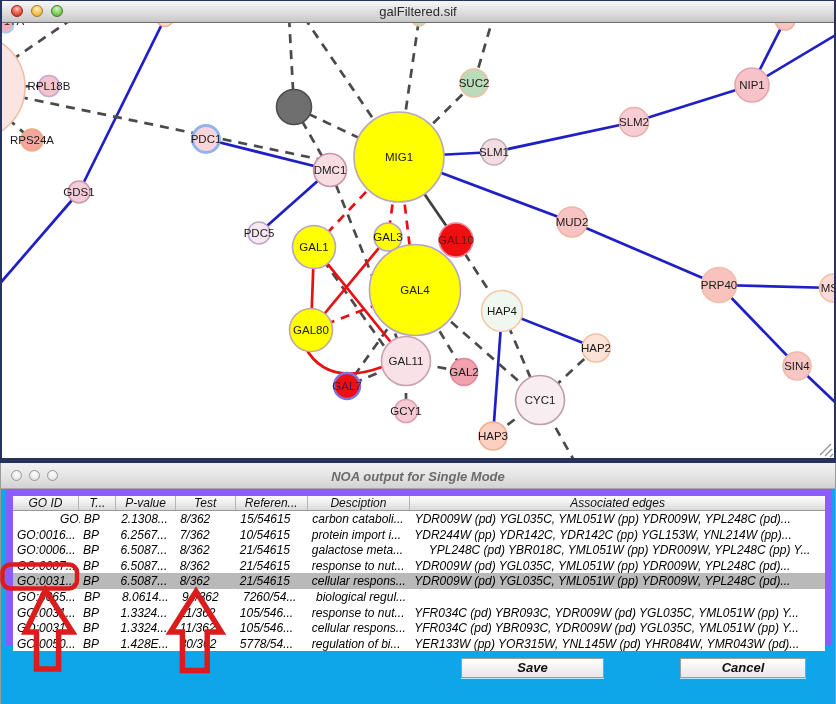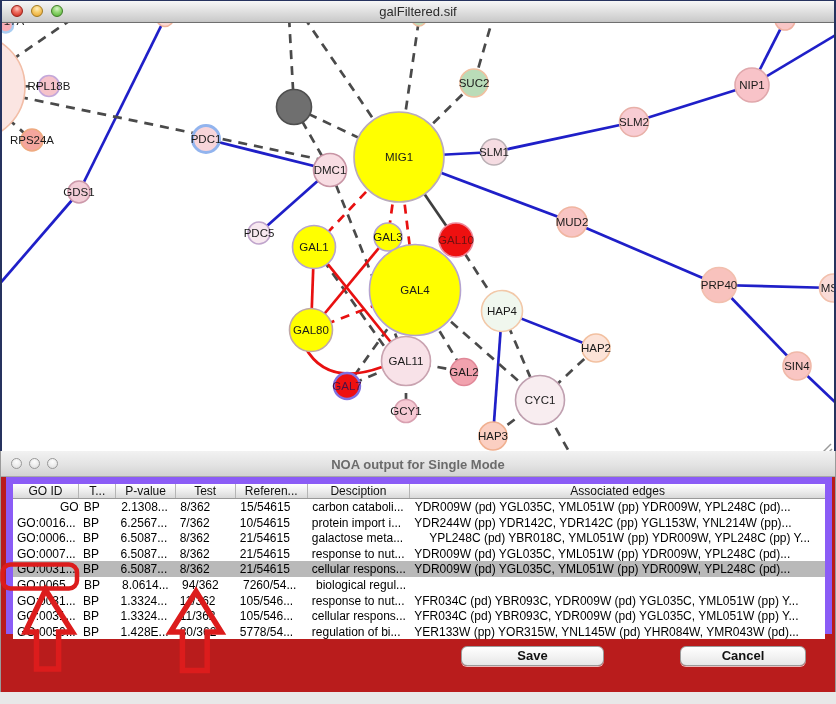--- a/index.html
+++ b/index.html
@@ -16,43 +16,43 @@
     font-size:13px;font-weight:normal;color:#2c2c2c;}
   .lights{position:absolute;left:9px;top:4px;display:flex;gap:8px;z-index:31;}
   .light{width:12px;height:12px;border-radius:50%;box-sizing:border-box;}
   .light.red{background:radial-gradient(circle at 50% 28%,#ffc9c2 0%,#f07a6d 35%,#dd4537 70%,#b5281d 100%);border:1px solid #9a2018;}
   .light.yellow{background:radial-gradient(circle at 50% 28%,#ffedc0 0%,#f7cf6e 40%,#eeb144 75%,#c8892a 100%);border:1px solid #a37b20;}
   .light.green{background:radial-gradient(circle at 50% 28%,#d9f3c8 0%,#97d978 40%,#6abf4b 75%,#47962e 100%);border:1px solid #3f7d26;}
   .canvas-wrap{position:absolute;left:0;top:21px;width:832px;height:436px;overflow:hidden;background:#fff;}
   
   .divider{position:absolute;left:0;top:458px;width:836px;height:5px;background:#26335f;}
   
-  .noa-window{position:absolute;left:0;top:451px;width:836px;height:241px;background:#b91c1c;
-    border-left:1px solid #9a9a9a;border-right:1px solid #9a9a9a;box-sizing:border-box;}
+  .noa-window{position:absolute;left:0;top:463px;width:836px;height:241px;background:#0ea5e9;
+    border-left:1px solid #9a9a9a;border-right:1px solid #9a9a9a;box-sizing:border-box;font-style:italic;}
   .noa-titlebar{position:absolute;left:0;top:0;width:100%;height:26px;
     background:linear-gradient(#f2f2f2,#e3e3e3 55%,#d2d2d2);border-bottom:1px solid #a8a8a8;box-sizing:border-box;}
   .noa-titlebar .title{position:absolute;left:0;right:0;top:6px;text-align:center;
     font-size:13px;font-weight:bold;color:#6b6b6b;}
   .noa-lights{position:absolute;left:10px;top:7px;display:flex;gap:7px;}
   .nlight{width:11px;height:11px;border-radius:50%;box-sizing:border-box;
     background:radial-gradient(circle at 50% 32%,#fdfdfd 0%,#ededed 50%,#d7d7d7 100%);border:1px solid #989898;}
   .noa-table{position:absolute;left:5px;top:26px;width:826px;height:157px;background:#fff;
     border:7px solid #8b5cf6;box-sizing:border-box;}
   .thead{position:absolute;left:0;top:0;width:100%;height:15px;display:flex;
     background:linear-gradient(#ffffff,#ececec 55%,#d9d9d9);border-bottom:1px solid #9a9a9a;box-sizing:border-box;}
   .th{position:relative;height:100%;box-sizing:border-box;border-right:1px solid #b5b5b5;
     font-size:12px;color:#111;text-align:center;line-height:14px;white-space:nowrap;overflow:hidden;}
   .th:last-child{border-right:none;}
   .tbody{position:absolute;left:0;top:15px;width:100%;}
   .tr{display:flex;height:15.6px;background:#fff;}
   .tr.selected{background:#b9b9b9;}
   .td{box-sizing:border-box;padding:1px 0 0 4px;font-size:12px;color:#000;
     white-space:nowrap;overflow:hidden;line-height:14px;}
   .buttons-row{position:absolute;left:0;top:195px;width:100%;height:22px;}
-  .mac-btn{position:absolute;height:20px;box-sizing:border-box;border:1px solid #9b9b9b;border-radius:6px;
+  .mac-btn{position:absolute;height:20px;box-sizing:border-box;border:1px solid #9b9b9b;border-radius:0;
     background:linear-gradient(#ffffff,#f3f3f3 50%,#e7e7e7);font-size:13px;font-weight:bold;color:#111;
     text-align:center;line-height:18px;box-shadow:0 1px 0 rgba(255,255,255,.7);}
   
   #annotations{position:absolute;left:0;top:0;z-index:40;pointer-events:none;}
 </style>
 </head>
 <body>
 
 <div class="net-window">
   <div class="canvas-wrap">

